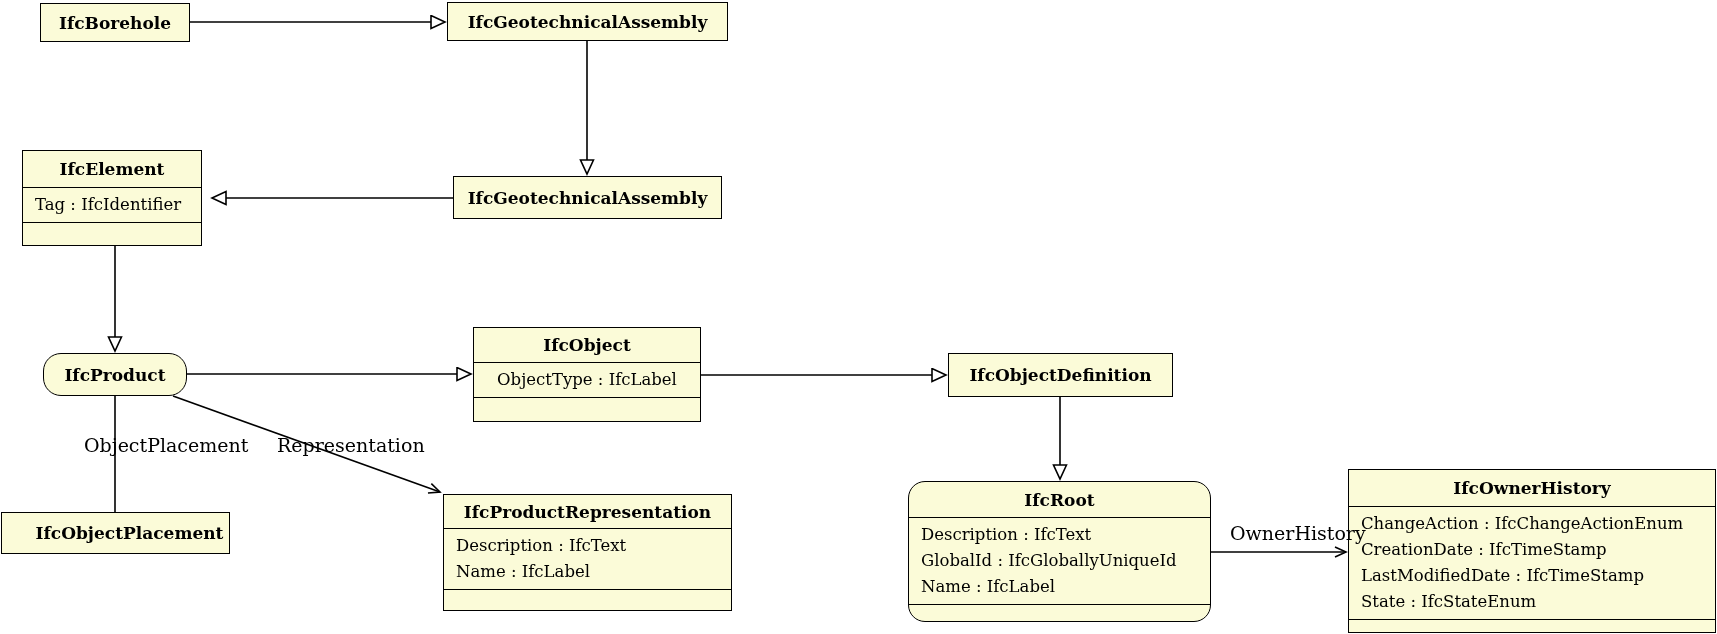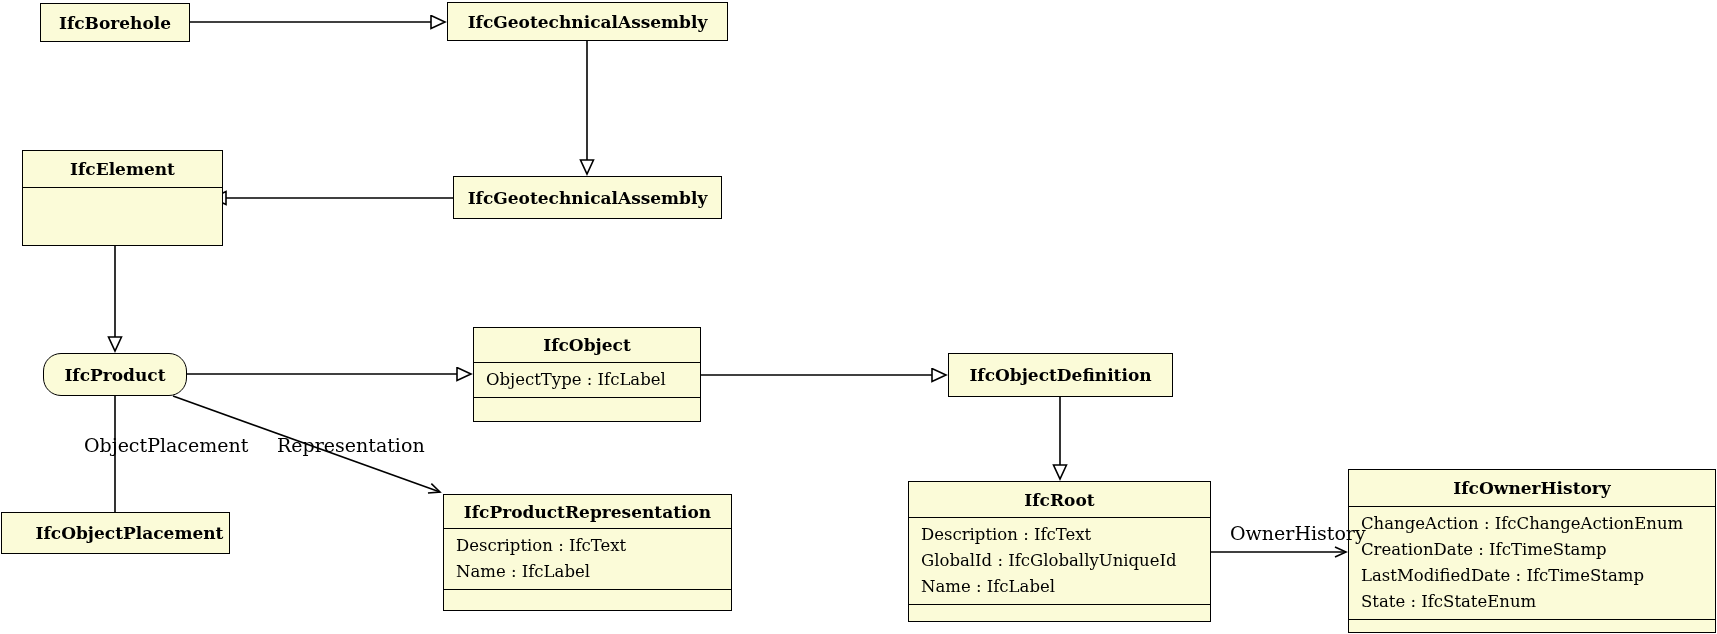--- a/index.html
+++ b/index.html
@@ -83,36 +83,39 @@
   </svg>
 
   <div class="uml-box single" style="left:40px; top:3px; width:150px; height:39px;">
     <div class="uml-title">IfcBorehole</div>
   </div>
 
   <div class="uml-box single" style="left:447px; top:2px; width:281px; height:39px;">
     <div class="uml-title">IfcGeotechnicalAssembly</div>
   </div>
 
-  <div class="uml-box multi" style="left:22px; top:150px; width:201px; height:96px;">
+  <div class="uml-box multi" style="left:22px; top:150px; width:180px; height:96px;">
     <div class="uml-title" style="height:36px;">IfcElement</div>
+    <div class="uml-attrs">
+      <div>Tag : IfcIdentifier</div>
+    </div>
     <div class="uml-empty"></div>
   </div>
 
   <div class="uml-box single" style="left:453px; top:176px; width:269px; height:43px;">
     <div class="uml-title">IfcGeotechnicalAssembly</div>
   </div>
 
   <div class="uml-box single" style="left:43px; top:353px; width:144px; height:43px;border-radius:18px;">
     <div class="uml-title">IfcProduct</div>
   </div>
 
   <div class="uml-box multi" style="left:473px; top:327px; width:228px; height:95px;">
     <div class="uml-title" style="height:34px;">IfcObject</div>
-    <div class="uml-attrs" style="text-align:left;">
+    <div class="uml-attrs" style="text-align:center;">
       <div>ObjectType : IfcLabel</div>
     </div>
     <div class="uml-empty"></div>
   </div>
 
   <div class="uml-box single" style="left:948px; top:353px; width:225px; height:44px;">
     <div class="uml-title">IfcObjectDefinition</div>
   </div>
 
   <div class="uml-box single" style="left:1px; top:512px; width:229px; height:42px;padding-left:28px;">
@@ -121,21 +124,21 @@
 
   <div class="uml-box multi" style="left:443px; top:494px; width:289px; height:117px;">
     <div class="uml-title" style="height:33px;">IfcProductRepresentation</div>
     <div class="uml-attrs">
       <div>Description : IfcText</div>
       <div>Name : IfcLabel</div>
     </div>
     <div class="uml-empty"></div>
   </div>
 
-  <div class="uml-box multi" style="left:908px; top:481px; width:303px; height:141px;">
+  <div class="uml-box multi" style="left:908px; top:481px; width:303px; height:141px;border-radius:17px;">
     <div class="uml-title" style="height:35px;">IfcRoot</div>
     <div class="uml-attrs">
       <div>Description : IfcText</div>
       <div>GlobalId : IfcGloballyUniqueId</div>
       <div>Name : IfcLabel</div>
     </div>
     <div class="uml-empty"></div>
   </div>
 
   <div class="uml-box multi" style="left:1348px; top:469px; width:368px; height:164px;">

